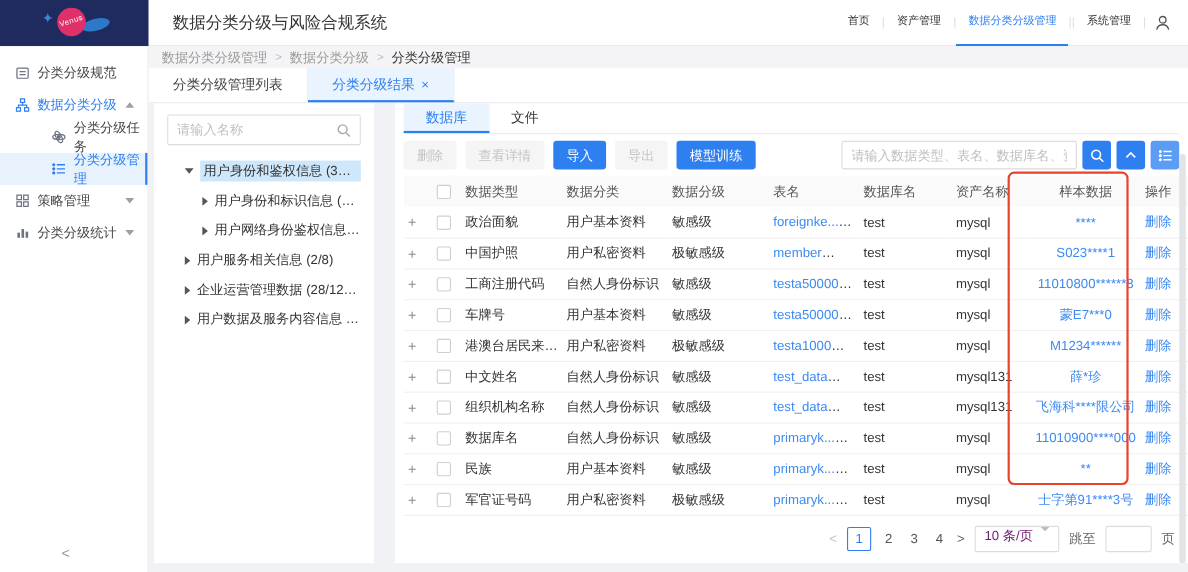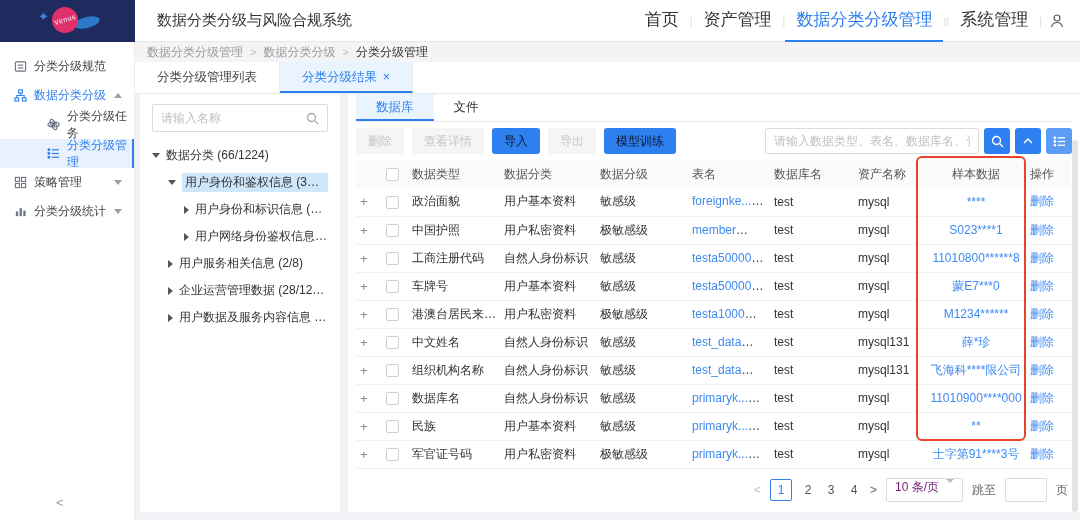--- a/index.html
+++ b/index.html
@@ -12,21 +12,21 @@
 
   
   .topbar{height:42px;background:#fff;display:flex;align-items:center;border-bottom:1px solid var(--border);}
   .logo{width:135px;height:42px;background:var(--navy);position:relative;flex:none;}
   .logo-star{position:absolute;left:38px;top:9px;color:#3f83d6;font-size:13px;}
   .logo-circle{position:absolute;left:52px;top:7px;width:26px;height:26px;border-radius:50%;background:#df3069;display:flex;align-items:center;justify-content:center;}
   .logo-text{color:#fff;font-size:7px;transform:rotate(-18deg);letter-spacing:.5px;}
   .logo-swoosh{position:absolute;left:74px;top:17px;width:26px;height:11px;border-radius:50%;background:#2d78c8;transform:rotate(-14deg);}
   .app-title{margin-left:22px;font-size:15px;color:#333;}
   .topnav{margin-left:auto;display:flex;align-items:center;height:42px;}
-  .nav-item{height:42px;line-height:40px;padding:0 11px;font-size:17px;color:#333;cursor:pointer;}
+  .nav-item{height:42px;line-height:40px;padding:0 11px;font-size:10px;color:#333;cursor:pointer;}
   .nav-item.active{color:var(--accent);border-bottom:2px solid var(--accent);}
   .sep{color:#ddd;font-size:11px;}
   .user-ic{width:30px;display:flex;justify-content:center;margin-right:8px;cursor:pointer;}
 
   
   .page-body{display:flex;height:478px;}
   .sidebar{width:135px;background:#fff;border-right:1px solid #ededed;position:relative;padding-top:10px;flex:none;}
   .side-item{height:29px;display:flex;align-items:center;gap:7px;padding-left:14px;color:#444;cursor:pointer;position:relative;}
   .side-item .ic{width:13px;height:13px;color:#6b7280;flex:none;display:flex;}
   .side-item.lvl1{padding-left:47px;}
@@ -42,42 +42,42 @@
   .content{flex:1;display:flex;flex-direction:column;min-width:0;}
   .breadcrumb{height:20px;background:#f4f4f6;display:flex;align-items:center;padding-left:12px;color:#9a9a9a;}
   .breadcrumb .bc-sep{margin:0 7px;color:#bbb;font-size:11px;}
   .breadcrumb .bc-item.last{color:#333;}
 
   .tabstrip{height:32px;background:#fff;display:flex;border-bottom:1px solid var(--border);}
   .ptab{padding:0 22px;line-height:30px;font-size:12.5px;color:#444;border-right:1px solid #efefef;cursor:pointer;}
   .ptab.active{background:#e9f4fe;color:var(--accent);border-bottom:2px solid var(--accent);}
   .ptab .close-x{margin-left:6px;font-size:12px;}
 
-  .panels{flex:1;display:flex;gap:8px;padding:0 0 8px 5px;min-height:0;}
+  .panels{flex:1;display:flex;gap:19px;padding:0 0 8px 5px;min-height:0;}
   .tree-panel{width:200px;background:#fff;padding:10px 12px;flex:none;}
   .searchbox{height:28px;border:1px solid #dcdcdc;border-radius:2px;display:flex;align-items:center;padding:0 8px;}
   .searchbox input{flex:1;border:none;outline:none;font-size:12px;color:#333;min-width:0;}
   .searchbox input::placeholder{color:#bfbfbf;}
   .tree{margin-top:10px;}
   .tree-row{display:flex;align-items:center;height:27px;cursor:pointer;}
   .tri{width:0;height:0;margin-right:6px;flex:none;}
   .tri.open{border-left:4px solid transparent;border-right:4px solid transparent;border-top:5px solid #555;}
   .tri.closed{border-top:4px solid transparent;border-bottom:4px solid transparent;border-left:5px solid #555;}
   .tree-label{white-space:nowrap;overflow:hidden;text-overflow:ellipsis;}
   .tree-label.selected{background:#cfe7fb;padding:1px 3px;}
 
   .table-panel{flex:1;background:#fff;padding:0 8px;display:flex;flex-direction:column;min-width:0;}
   .subtabs{height:28px;display:flex;border-bottom:1px solid var(--border);flex:none;}
   .stab{padding:0 20px;line-height:26px;font-size:12.5px;color:#333;cursor:pointer;}
   .stab.active{background:#e9f4fe;color:var(--accent);border-bottom:2px solid var(--accent);}
   .toolbar{height:38px;display:flex;align-items:center;justify-content:space-between;flex:none;}
   .btn-group{display:flex;gap:8px;}
   .btn{height:26px;padding:0 12px;border-radius:3px;border:none;font-size:12px;cursor:pointer;}
   .btn.disabled{background:#f5f5f5;color:#c5c5c5;}
-  .btn.primary{background:var(--accent);color:#0f172a;}
+  .btn.primary{background:var(--accent);color:#ffffff;}
   .search-group{display:flex;gap:5px;align-items:center;}
   .search-group input{width:214px;height:26px;border:1px solid #dcdcdc;border-radius:2px;padding:0 8px;font-size:12px;outline:none;}
   .search-group input::placeholder{color:#bfbfbf;}
   .icon-btn{width:26px;height:26px;border:none;border-radius:3px;background:var(--accent);display:flex;align-items:center;justify-content:center;cursor:pointer;}
   .icon-btn.lighter{background:#5b9df5;}
 
   table.grid{width:715px;border-collapse:collapse;table-layout:fixed;flex:none;}
   .grid th{background:#fafafa;color:#555;font-weight:400;height:28px;text-align:left;padding:0 4px;white-space:nowrap;overflow:hidden;}
   .grid td{height:28px;border-bottom:1px solid var(--rowline);padding:0 4px;white-space:nowrap;overflow:hidden;text-overflow:ellipsis;color:#333;}
   .grid .center{text-align:center;}
@@ -224,24 +224,20 @@
           <div class="searchbox">
             <input placeholder="请输入名称" style="">
             <span style="display:flex;">
               <svg width="13" height="13" viewBox="0 0 13 13" fill="none" stroke="#a8a8a8" stroke-width="1.3">
                 <circle cx="5.5" cy="5.5" r="4"></circle>
                   <line x1="8.6" y1="8.6" x2="12" y2="12"></line>
               </svg>
             </span>
           </div>
           <div class="tree" id="tree">
-              <div class="tree-row" style="padding-left: 0px;">
-                <span class="tri open"></span>
-                <span class="tree-label">数据分类 (66/1224)</span>
-              </div>
               <div class="tree-row" style="padding-left: 16px;">
                 <span class="tri open"></span>
                 <span class="tree-label selected">用户身份和鉴权信息 (34/62)</span>
               </div>
               <div class="tree-row" style="padding-left: 32px;">
                 <span class="tri closed"></span>
                 <span class="tree-label">用户身份和标识信息 (34/62)</span>
               </div>
               <div class="tree-row" style="padding-left: 32px;">
                 <span class="tri closed"></span>

